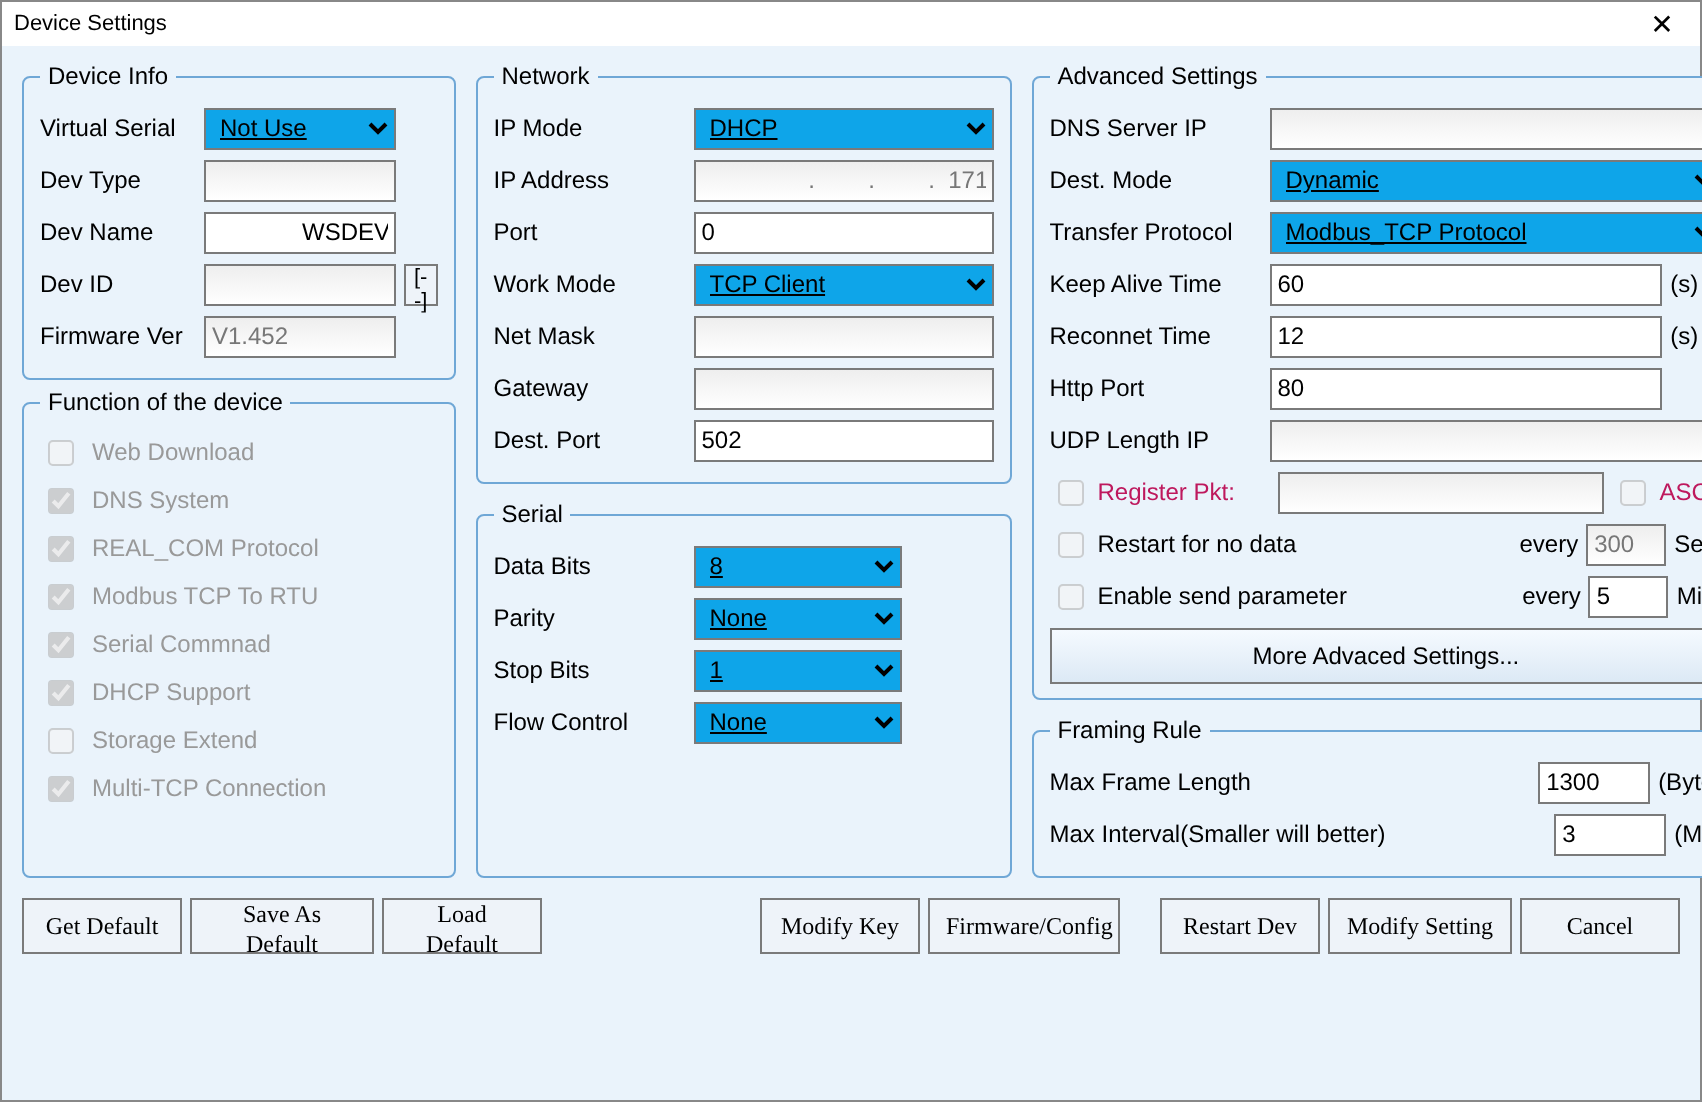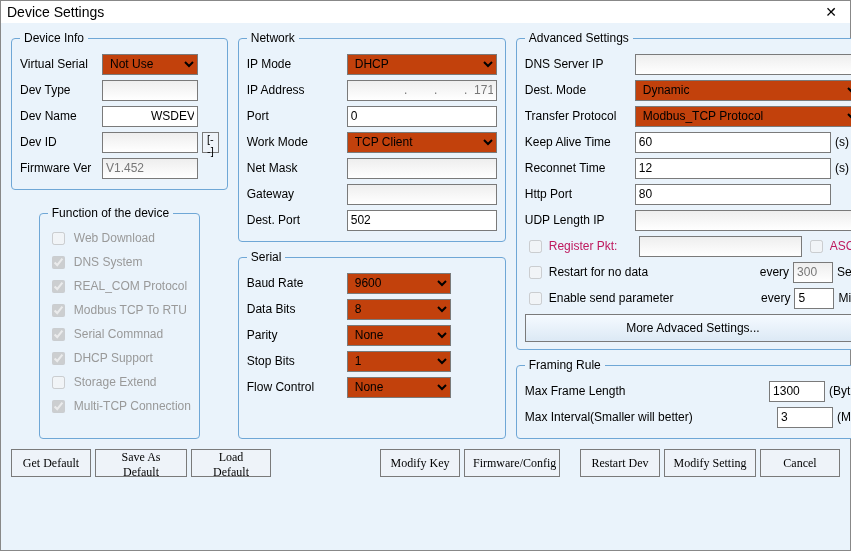--- a/index.html
+++ b/index.html
@@ -1,34 +1,34 @@
 <!DOCTYPE html>
 <html><head>
 <meta charset="utf-8">
 <style>
   * { box-sizing: border-box; font-family: "Segoe UI", Tahoma, sans-serif; font-size: 12px; }
   body { margin: 0; background: #fff; }
   .window { width: 851px; height: 551px; border: 1px solid #888; background: #fff; position: relative; }
   .titlebar { height: 22px; display: flex; align-items: center; padding: 0 6px; background: #fff; border-bottom: 0px solid #ccc; }
-  .titlebar .title { flex: 1; font-size: 14px; }
+  .titlebar .title { flex: 1; font-size: 11px; }
   .close { width: 26px; text-align: center; font-size: 14px; cursor: default; }
   .client { background: #eaf3fb; position: absolute; top: 22px; left: 0; right: 0; bottom: 0; padding: 8px 10px 8px 10px; }
   fieldset { border: 1px solid #6fa7d6; border-radius: 4px; padding: 6px 8px 8px 8px; margin: 0; background: #eaf3fb; }
   legend { padding: 0 4px; color: #000; }
   .cols { display: flex; gap: 10px; }
-  .col1 { width: 238px; display: flex; flex-direction: column; gap: 16px; align-items: center; }
+  .col1 { width: 238px; display: flex; flex-direction: column; gap: 4px; }
   .col2 { width: 285px; display: flex; flex-direction: column; gap: 8px; }
   .col3 { flex: 1; display: flex; flex-direction: column; gap: 8px; }
   .row { display: flex; align-items: center; height: 26px; gap: 4px; }
   .row label.lbl { display: inline-block; flex-shrink: 0; }
   .col1 .row label.lbl { width: 78px; }
   .col2 .row label.lbl { width: 96px; }
   .col3 .row label.lbl { width: 106px; }
   select, input[type=text] { height: 21px; border: 1px solid #7a7a7a; background: #fff; padding: 0 3px; }
-  select { background: #c2410c; }
+  select { background: #0ea5e9; text-decoration: underline; }
   input.ro { background: linear-gradient(#eee,#fff); color:#777; }
   .chk { display: flex; align-items: center; gap: 6px; height: 24px; color: #999; }
   .chk input { appearance: checkbox; }
   .btn { height: 28px; background: #eef3f9; border: 1px solid #7a7a7a; padding: 0 8px; cursor: default; }
   .btn.sm { height: 21px; padding: 0 4px; font-size:11px; }
   .btn.wide { flex:1; background: linear-gradient(#f5faff,#dce9f5); }
   .btnrow { display:flex; gap:4px; margin-top:10px; }
   .btnrow .spacer { flex:1; }
   .btnrow .btn { width: 80px; font-family: Liberation Serif, serif; }
   .unit { width: 26px; }
@@ -139,24 +139,20 @@
           </div>
           <div class="row">
             <label class="lbl">Dest. Port</label>
             <input type="text" style="width: 150px;" value="502">
           </div>
         </fieldset>
 
         <fieldset style="flex:1">
           <legend>Serial</legend>
           <div class="row">
-            <label class="lbl">Baud Rate</label>
-            <select style="width:104px"><option>9600</option></select>
-          </div>
-          <div class="row">
             <label class="lbl">Data Bits</label>
             <select style="width:104px"><option>8</option></select>
           </div>
           <div class="row">
             <label class="lbl">Parity</label>
             <select style="width:104px"><option>None</option></select>
           </div>
           <div class="row">
             <label class="lbl">Stop Bits</label>
             <select style="width:104px"><option>1</option></select>

